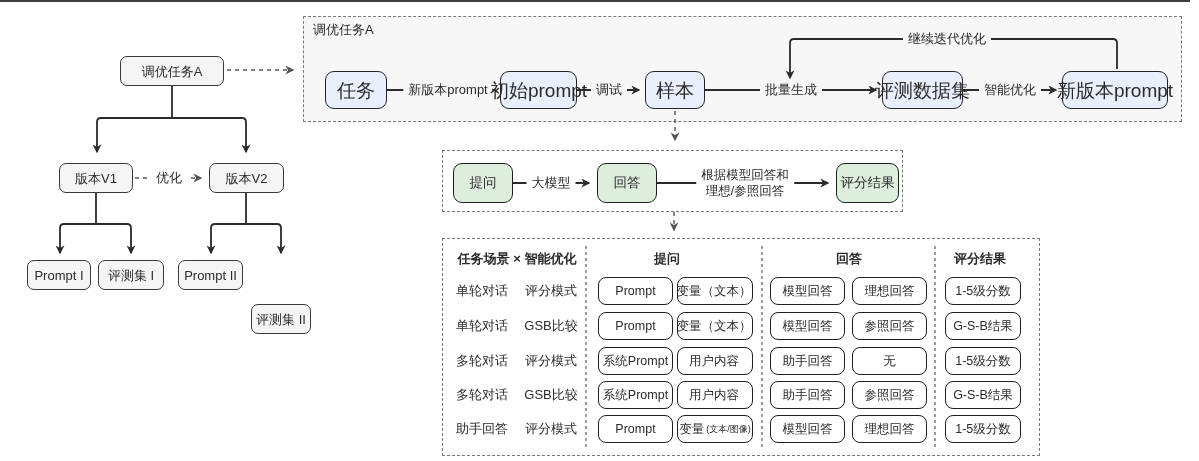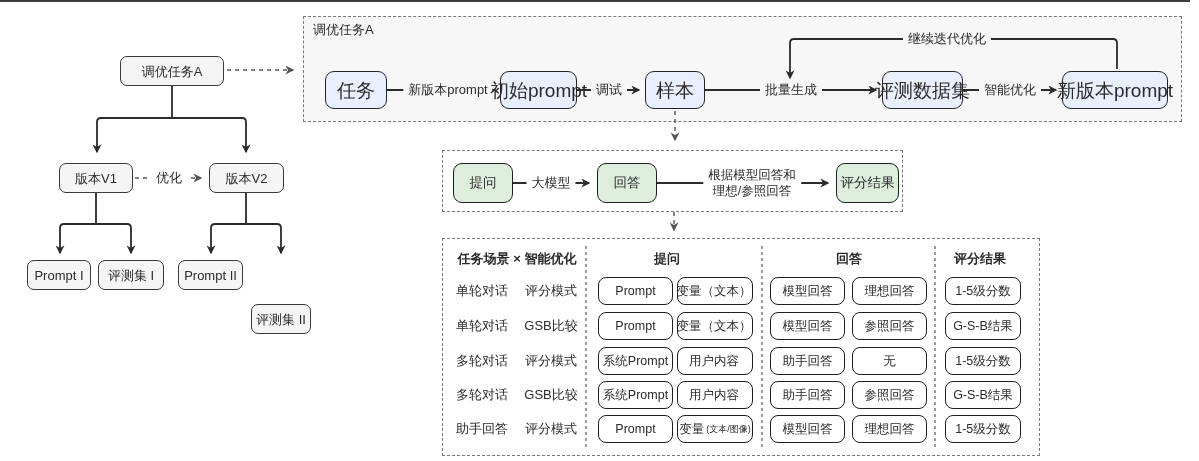--- a/index.html
+++ b/index.html
@@ -117,21 +117,21 @@
   <div class="node blue" style="left:645px;top:71px;width:60px;height:38px;">样本</div>
   <div class="edge-label on-gray" style="left:791px;top:90px;">批量生成</div>
   <div class="node blue" style="left:882px;top:71px;width:81px;height:38px;">评测数据集</div>
   <div class="edge-label on-gray" style="left:1010px;top:90px;">智能优化</div>
   <div class="node blue" style="left:1062px;top:71px;width:106px;height:38px;">新版本prompt</div>
   <div class="edge-label on-gray" style="left:947px;top:39px;">继续迭代优化</div>
 
   <div class="node green" style="left:453px;top:163px;width:60px;height:40px;">提问</div>
   <div class="edge-label on-white" style="left:551px;top:183px;">大模型</div>
   <div class="node green" style="left:597px;top:163px;width:60px;height:40px;">回答</div>
-  <div class="edge-label on-white two-line" style="left:745px;top:183px;margin-left:7px;">
+  <div class="edge-label on-white two-line" style="left:745px;top:183px;">
     <div>根据模型回答和</div>
     <div>理想/参照回答</div>
   </div>
   <div class="node green" style="left:836px;top:163px;width:63px;height:40px;">评分结果</div>
 
   <div class="col-header" style="left:517px;top:259px;">任务场景 × 智能优化</div>
   <div class="col-header" style="left:667px;top:259px;">提问</div>
   <div class="col-header" style="left:849px;top:259px;">回答</div>
   <div class="col-header" style="left:980px;top:259px;">评分结果</div>
 

